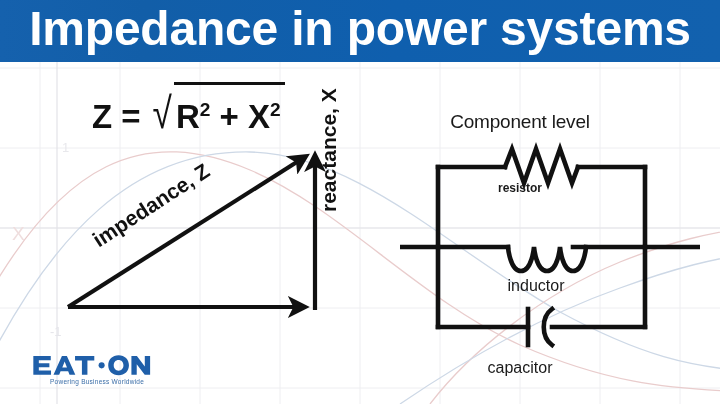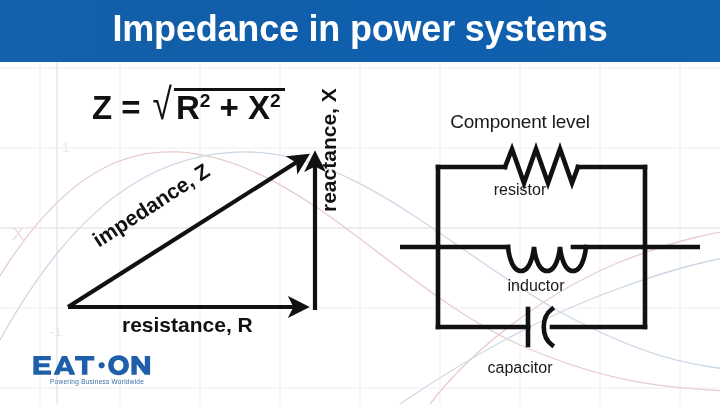--- a/index.html
+++ b/index.html
@@ -32,21 +32,21 @@
     height: 62px;
     background: linear-gradient(to right, #1561ad 0%, #125ea8 20%, #0f5fae 55%, #1261ae 100%);
     z-index: 2;
   }
   #title-band .title-text {
     position: absolute;
     left: 0; right: 0;
     top: 6px;
     text-align: center;
     color: #ffffff;
-    font-size: 36px;
+    font-size: 48px;
     font-weight: bold;
     letter-spacing: -0.2px;
     line-height: 46px;
     white-space: nowrap;
   }
 
   
   #formula {
     position: absolute;
     left: 92px;
@@ -54,21 +54,21 @@
     z-index: 3;
     color: #111111;
     font-size: 33px;
     font-weight: bold;
     line-height: 1;
     white-space: nowrap;
   }
   #formula .radicand {
     position: relative;
     display: inline-block;
-    padding-top: 3px;
+    padding-top: 18px;
     margin-left: 2px;
   }
   #formula .radicand::before {
     content: "";
     position: absolute;
     left: -2px; right: -4px;
     top: 0px;
     height: 3px;
     background: #111111;
   }
@@ -133,21 +133,22 @@
   }
   #label-component-level {
     left: 0; width: 240px;
     top: 2px;
     font-size: 19px;
     letter-spacing: -0.2px;
   }
   #label-resistor {
     left: 0; width: 240px;
     top: 72px;
-    font-size: 16px;
+    font-size: 12px;
+    font-weight: bold;
   }
   #label-inductor {
     left: 16px; width: 240px;
     top: 168px;
     font-size: 16px;
   }
   #label-capacitor {
     left: 0; width: 240px;
     top: 250px;
     font-size: 16px;
@@ -235,21 +236,20 @@
           <path d="M0,0 L5.2,2.6 L0,5.2 L1.3,2.6 z" fill="#111111"></path>
         </marker>
       </defs>
 
       <line x1="28" y1="177" x2="258" y2="177" stroke="#111111" stroke-width="4.2" marker-end="url(#arrowhead)"></line>
 
       <line x1="28" y1="177" x2="260" y2="30" stroke="#111111" stroke-width="4.2" marker-end="url(#arrowhead)"></line>
 
       <line x1="275" y1="180" x2="275" y2="32" stroke="#111111" stroke-width="4.2" marker-end="url(#arrowhead)"></line>
     </svg>
-    <div class="tri-label" id="label-resistance">resistance, R</div>
     <div class="tri-label" id="label-impedance">impedance, Z</div>
     <div class="tri-label" id="label-reactance">reactance, X</div>
   </div>
 
   <div id="circuit-diagram">
     <svg viewBox="0 0 300 275" width="300" height="275" xmlns="http://www.w3.org/2000/svg">
       <g stroke="#111111" stroke-width="4.6" fill="none" stroke-linecap="square">
 
         <line x1="38" y1="58" x2="38" y2="218"></line>
 

